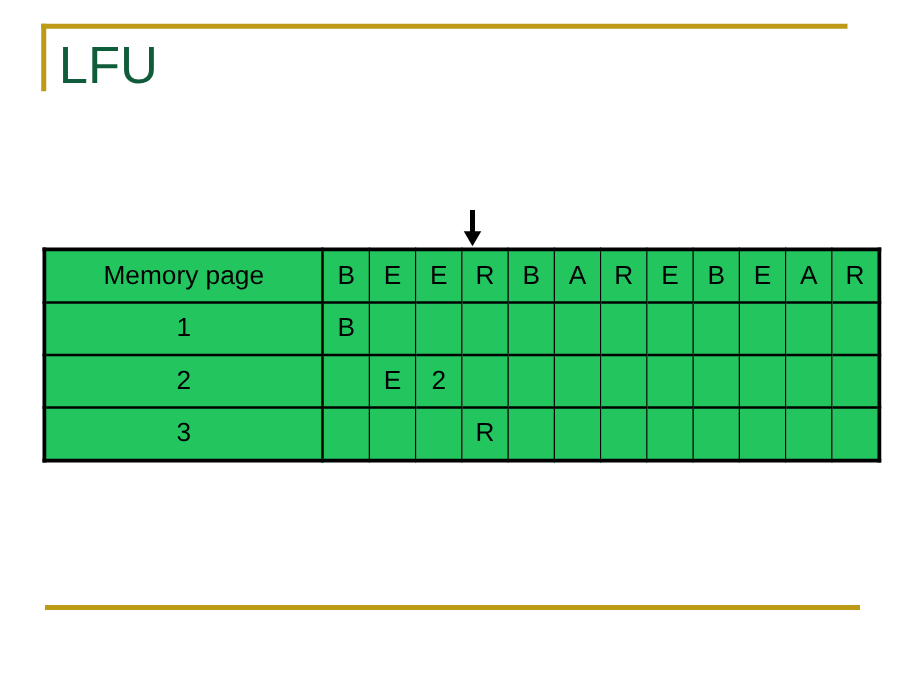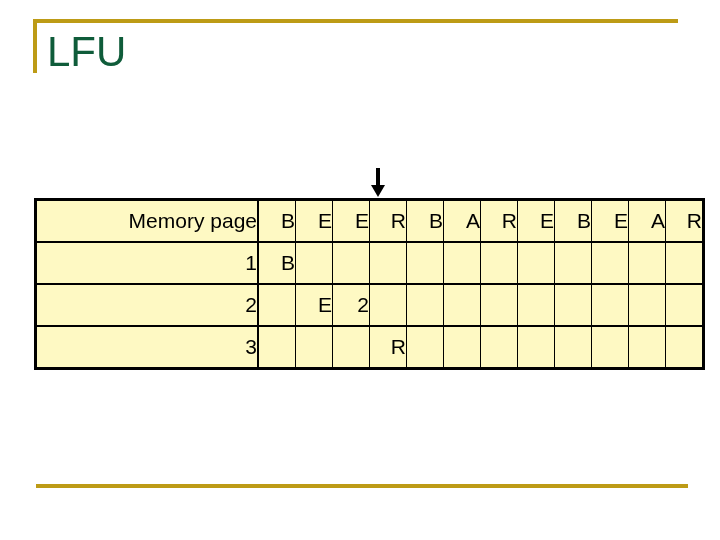--- a/index.html
+++ b/index.html
@@ -78,25 +78,25 @@
     width: 652px;
     border-collapse: collapse;
     table-layout: fixed;
     border: 3px solid #000000;
     background: #ffffff;
   }
   #trace-table td {
     border: 1px solid #000000;
     height: 40px;
     padding: 0;
-    text-align: right;
+    text-align: center;
     vertical-align: middle;
     font-size: 21px;
     color: #000000;
-    background: #fef9c3;
+    background: #22c55e;
   }
   
   #trace-table tr td { border-top: 2px solid #000; border-bottom: 2px solid #000; }
   #trace-table td.label-col {
     width: 220px;
     font-size: 21px;
     border-right: 2px solid #000;
   }
   #trace-table td.seq-cell { width: 36px; }
 

